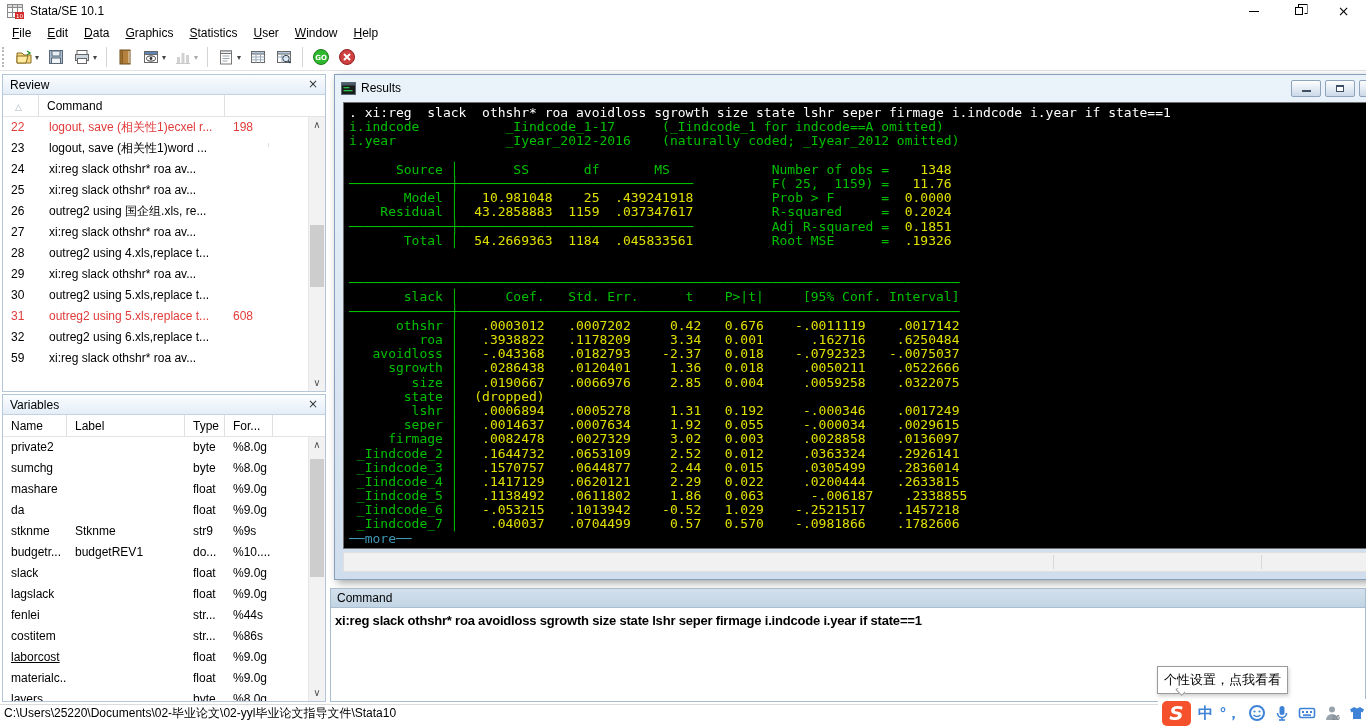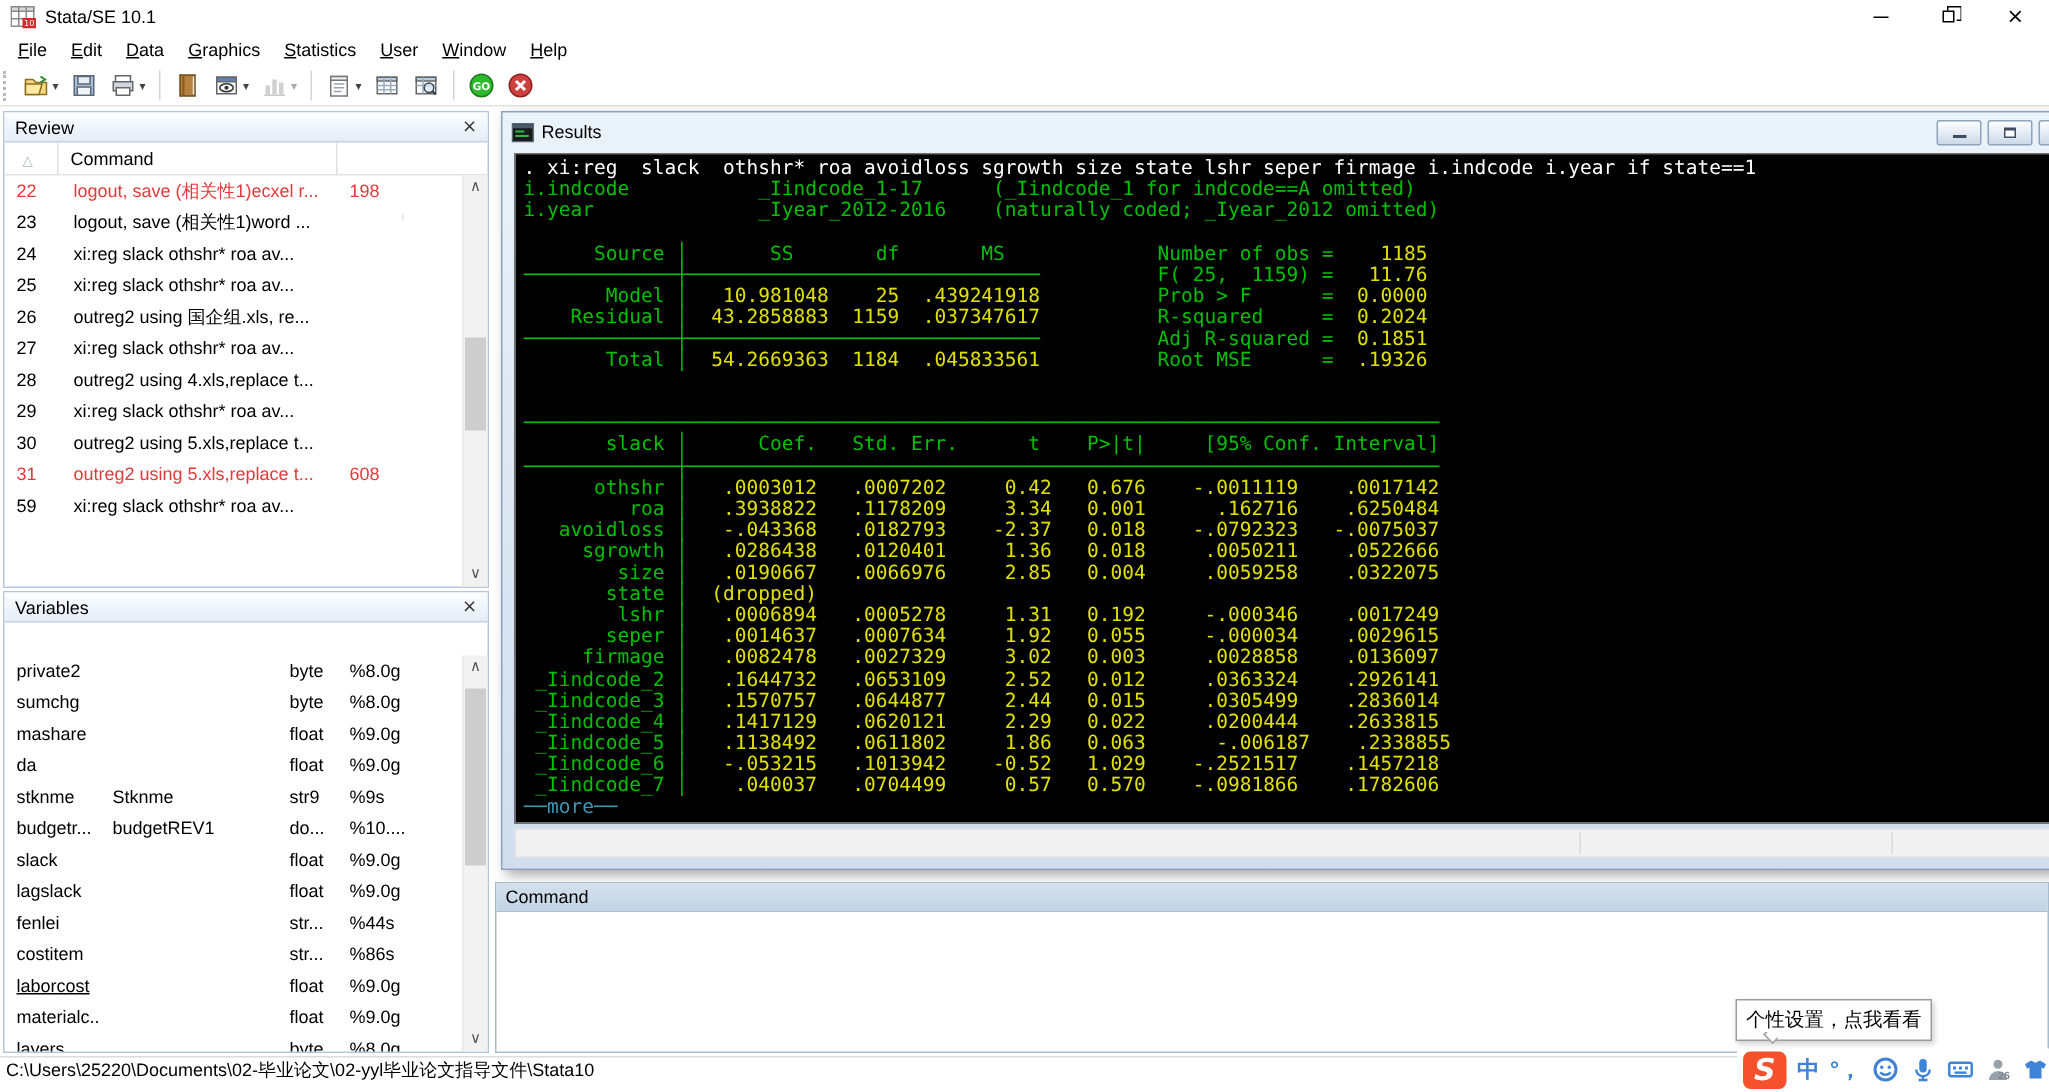--- a/index.html
+++ b/index.html
@@ -278,36 +278,48 @@
         <div class="pcell" style="width: 36px;">30</div>
         <div class="pcell" style="width: 186px; padding-left: 10px;">outreg2 using 5.xls,replace t...</div>
         <div class="pcell" style="width: 44px;"></div>
       </div>
       <div class="prow err">
         <div class="pcell" style="width: 36px;">31</div>
         <div class="pcell" style="width: 186px; padding-left: 10px;">outreg2 using 5.xls,replace t...</div>
         <div class="pcell" style="width: 44px;">608</div>
       </div>
       <div class="prow">
+        <div class="pcell" style="width: 36px;">32</div>
+        <div class="pcell" style="width: 186px; padding-left: 10px;">outreg2 using 6.xls,replace t...</div>
+        <div class="pcell" style="width: 44px;"></div>
+      </div>
+      <div class="prow">
         <div class="pcell" style="width: 36px;">59</div>
         <div class="pcell" style="width: 186px; padding-left: 10px;">xi:reg  slack  othshr* roa av...</div>
         <div class="pcell" style="width: 44px;"></div>
       </div>
     </div>
   <div class="vscroll" style="top:42px; bottom:0;">
     <span class="sb-arrow" style="top:0;">∧</span>
     <div class="sb-thumb" style="top:108px; height:62px;"></div>
     <span class="sb-arrow" style="bottom:0;">∨</span>
   </div>
 </div>
 
 <div class="panel" style="top:394px; height:308px;">
   <div class="panel-hdr">
     <span class="panel-title">Variables</span>
     <span class="panel-close">×</span>
+  </div>
+  <div class="cols">
+    <div class="colcell" style="width:64px;">Name</div>
+    <div class="colcell" style="width:118px;">Label</div>
+    <div class="colcell" style="width:40px;">Type</div>
+    <div class="colcell" style="width:48px;">For...</div>
+    <div class="colcell" style="flex:1; border-right:none;"></div>
   </div>
   <div class="rows" style="top:42px; bottom:0;" id="var-rows">
       <div class="prow">
         <div class="pcell" style="width: 64px;">private2</div>
         <div class="pcell" style="width: 118px;"></div>
         <div class="pcell" style="width: 40px;">byte</div>
         <div class="pcell" style="width: 48px;">%8.0g</div>
       </div>
       <div class="prow">
         <div class="pcell" style="width: 64px;">sumchg</div>
@@ -409,21 +421,21 @@
           <span class="rg-close">×</span>
         </div>
     </div>
   </div>
   <div class="console-wrap">
     <div class="console" id="console">
         <div class="cline"><span class="cw">. xi:reg  slack  othshr* roa avoidloss sgrowth size state lshr seper firmage i.indcode i.year if state==1</span></div>
         <div class="cline"><span class="cg">i.indcode           _Iindcode_1-17      (_Iindcode_1 for indcode==A omitted)</span></div>
         <div class="cline"><span class="cg">i.year              _Iyear_2012-2016    (naturally coded; _Iyear_2012 omitted)</span></div>
         <div class="cline">&nbsp;</div>
-        <div class="cline"><span class="cg">      Source │       SS       df       MS             Number of obs =</span><span class="cy">    1185</span></div>
+        <div class="cline"><span class="cg">      Source │       SS       df       MS             Number of obs =</span><span class="cy">    1348</span></div>
         <div class="cline"><span class="cg">─────────────┼──────────────────────────────          F( 25,  1159) =</span><span class="cy">   11.76</span></div>
         <div class="cline"><span class="cg">       Model │</span><span class="cy">   10.981048    25  .439241918</span><span class="cg">          Prob &gt; F      =</span><span class="cy">  0.0000</span></div>
         <div class="cline"><span class="cg">    Residual │</span><span class="cy">  43.2858883  1159  .037347617</span><span class="cg">          R-squared     =</span><span class="cy">  0.2024</span></div>
         <div class="cline"><span class="cg">─────────────┼──────────────────────────────          Adj R-squared =</span><span class="cy">  0.1851</span></div>
         <div class="cline"><span class="cg">       Total │</span><span class="cy">  54.2669363  1184  .045833561</span><span class="cg">          Root MSE      =</span><span class="cy">  .19326</span></div>
         <div class="cline">&nbsp;</div>
         <div class="cline">&nbsp;</div>
         <div class="cline"><span class="cg">──────────────────────────────────────────────────────────────────────────────</span></div>
         <div class="cline"><span class="cg">       slack │      Coef.   Std. Err.      t    P&gt;|t|     [95% Conf. Interval]</span></div>
         <div class="cline"><span class="cg">─────────────┼────────────────────────────────────────────────────────────────</span></div>
@@ -452,20 +464,21 @@
   </div>
   <div class="res-status">
     <div class="res-pane" style="left:68%;"></div>
     <div class="res-pane" style="left:88%;"></div>
     <div class="grip-dots"></div>
   </div>
 </div>
 
 <div class="command">
   <div class="cmd-hdr">Command</div>
+  <div class="cmd-body">xi:reg  slack  othshr* roa avoidloss sgrowth size state lshr seper firmage i.indcode i.year if state==1</div>
 </div>
 
 <div class="statusbar">
   <span>C:\Users\25220\Documents\02-毕业论文\02-yyl毕业论文指导文件\Stata10</span>
 </div>
 
 <div class="tooltip">
   <span>个性设置，点我看看</span>
 </div>
 <div class="tail-wrap">

